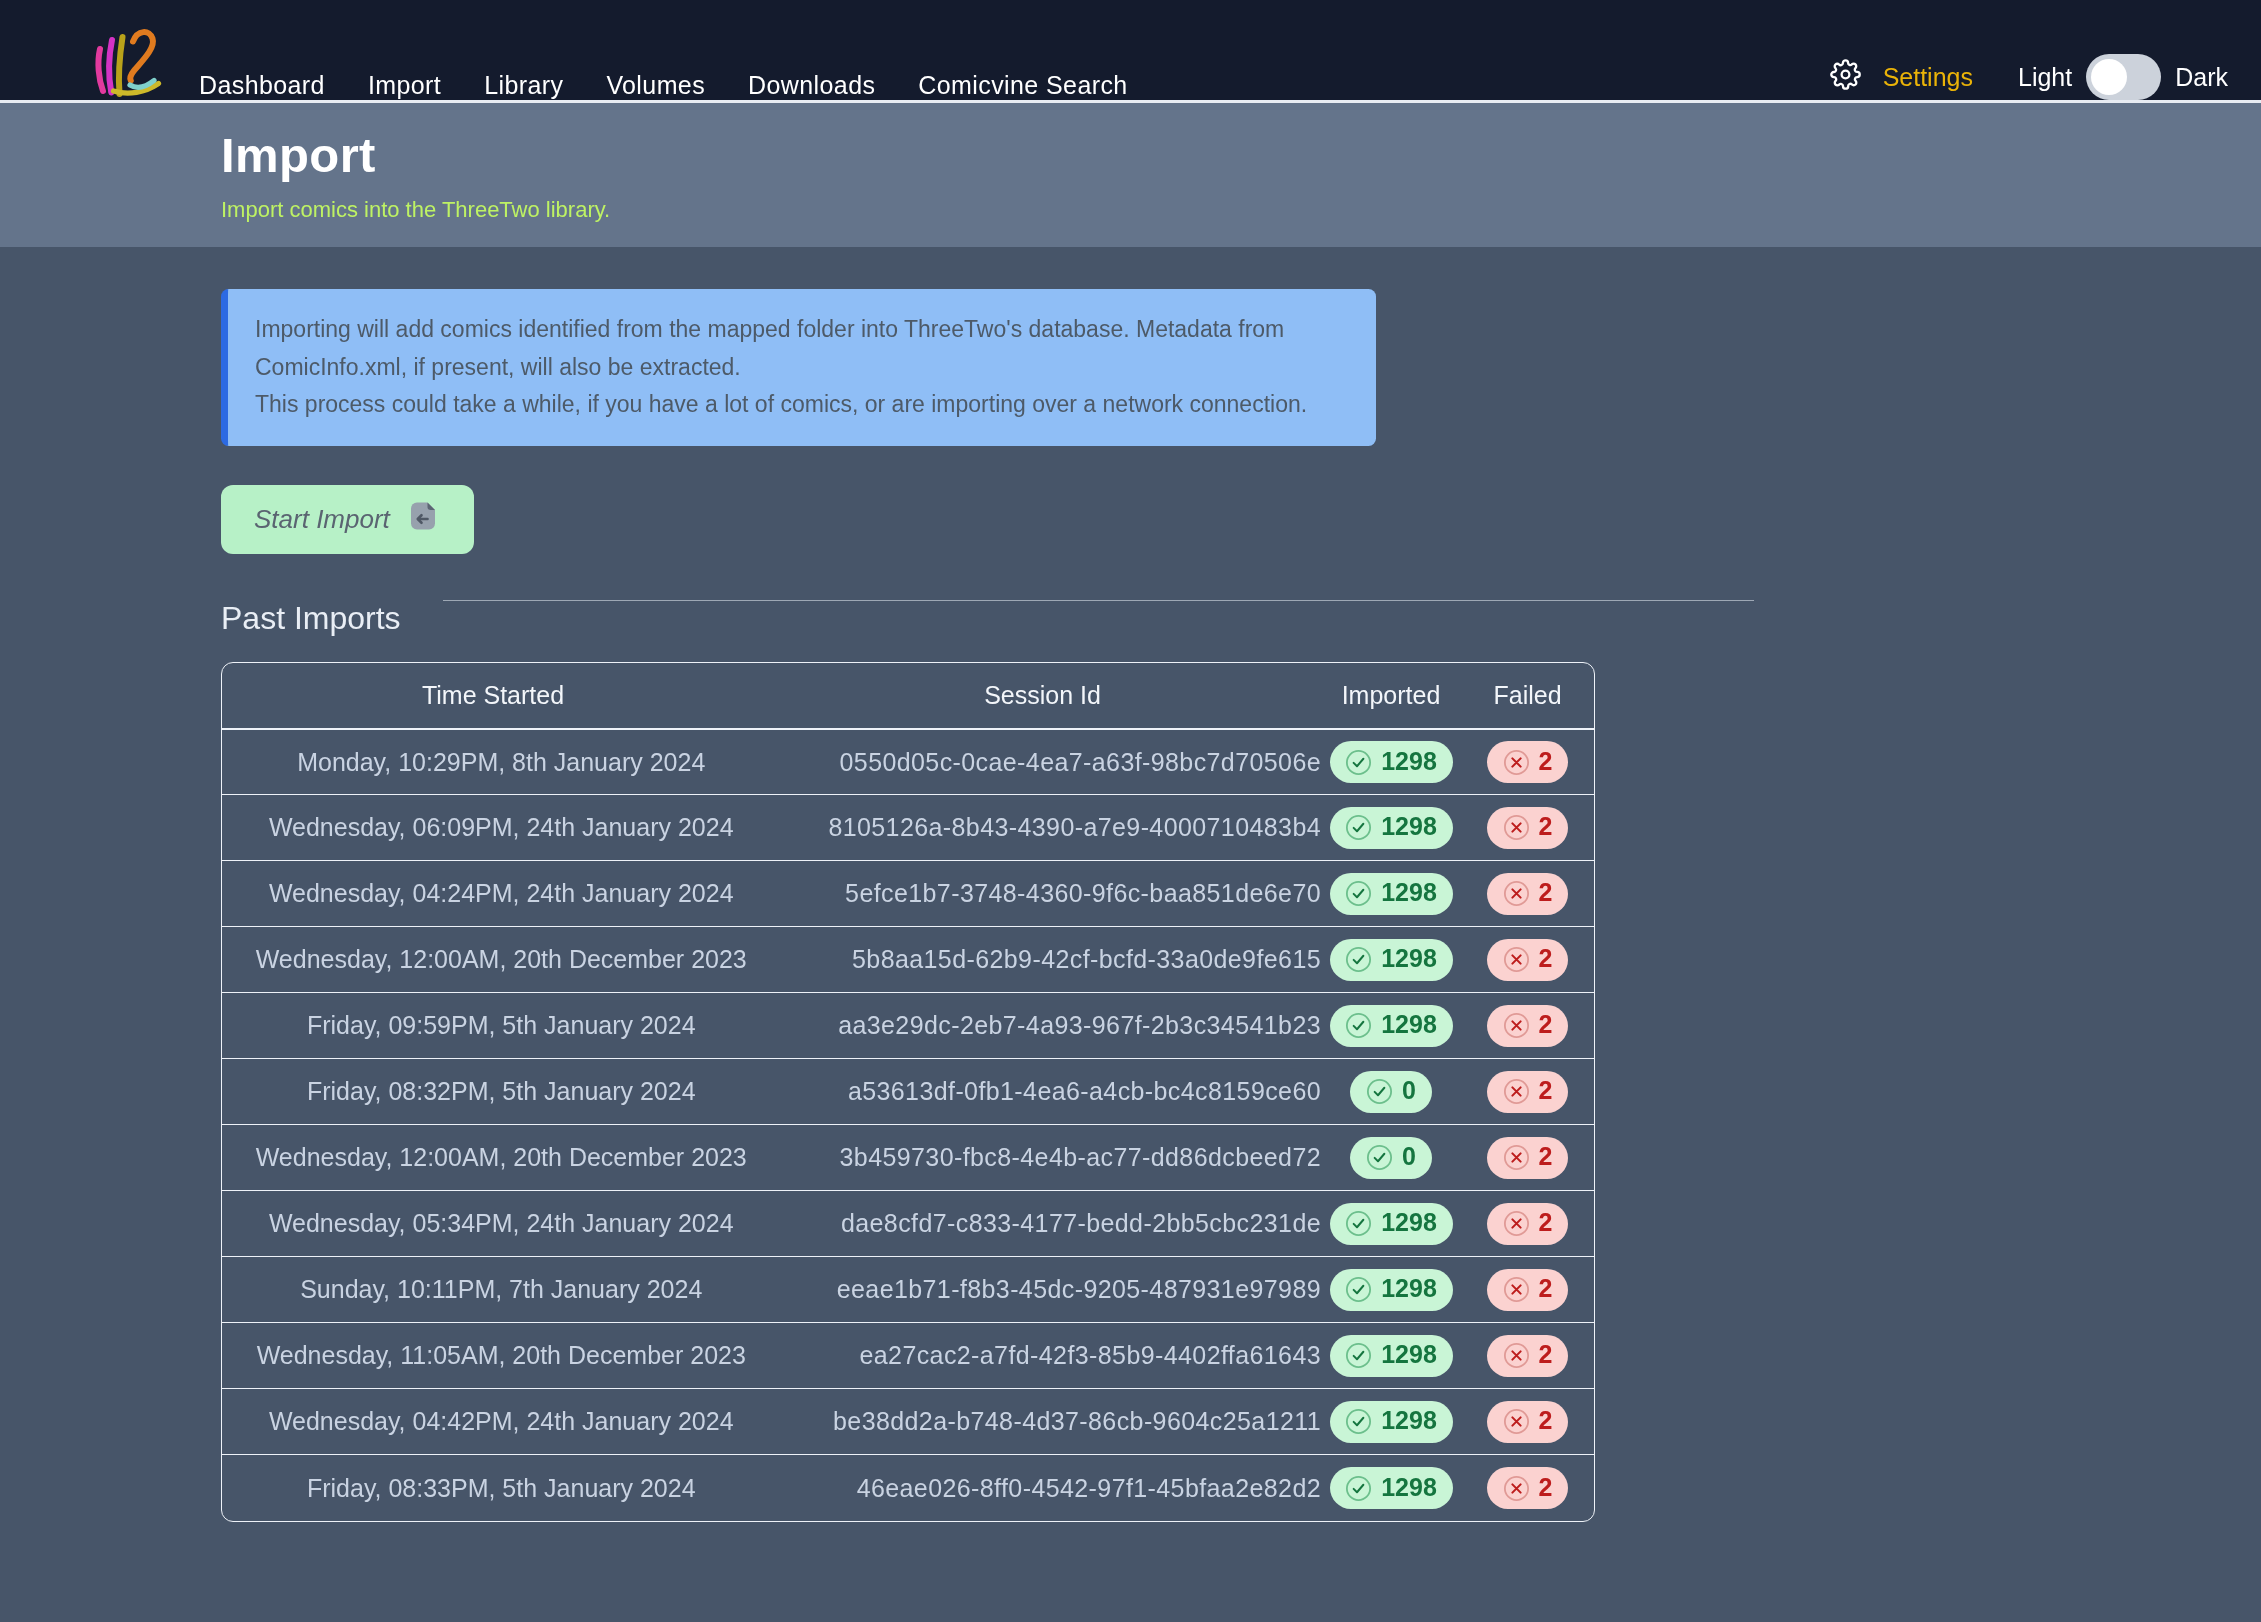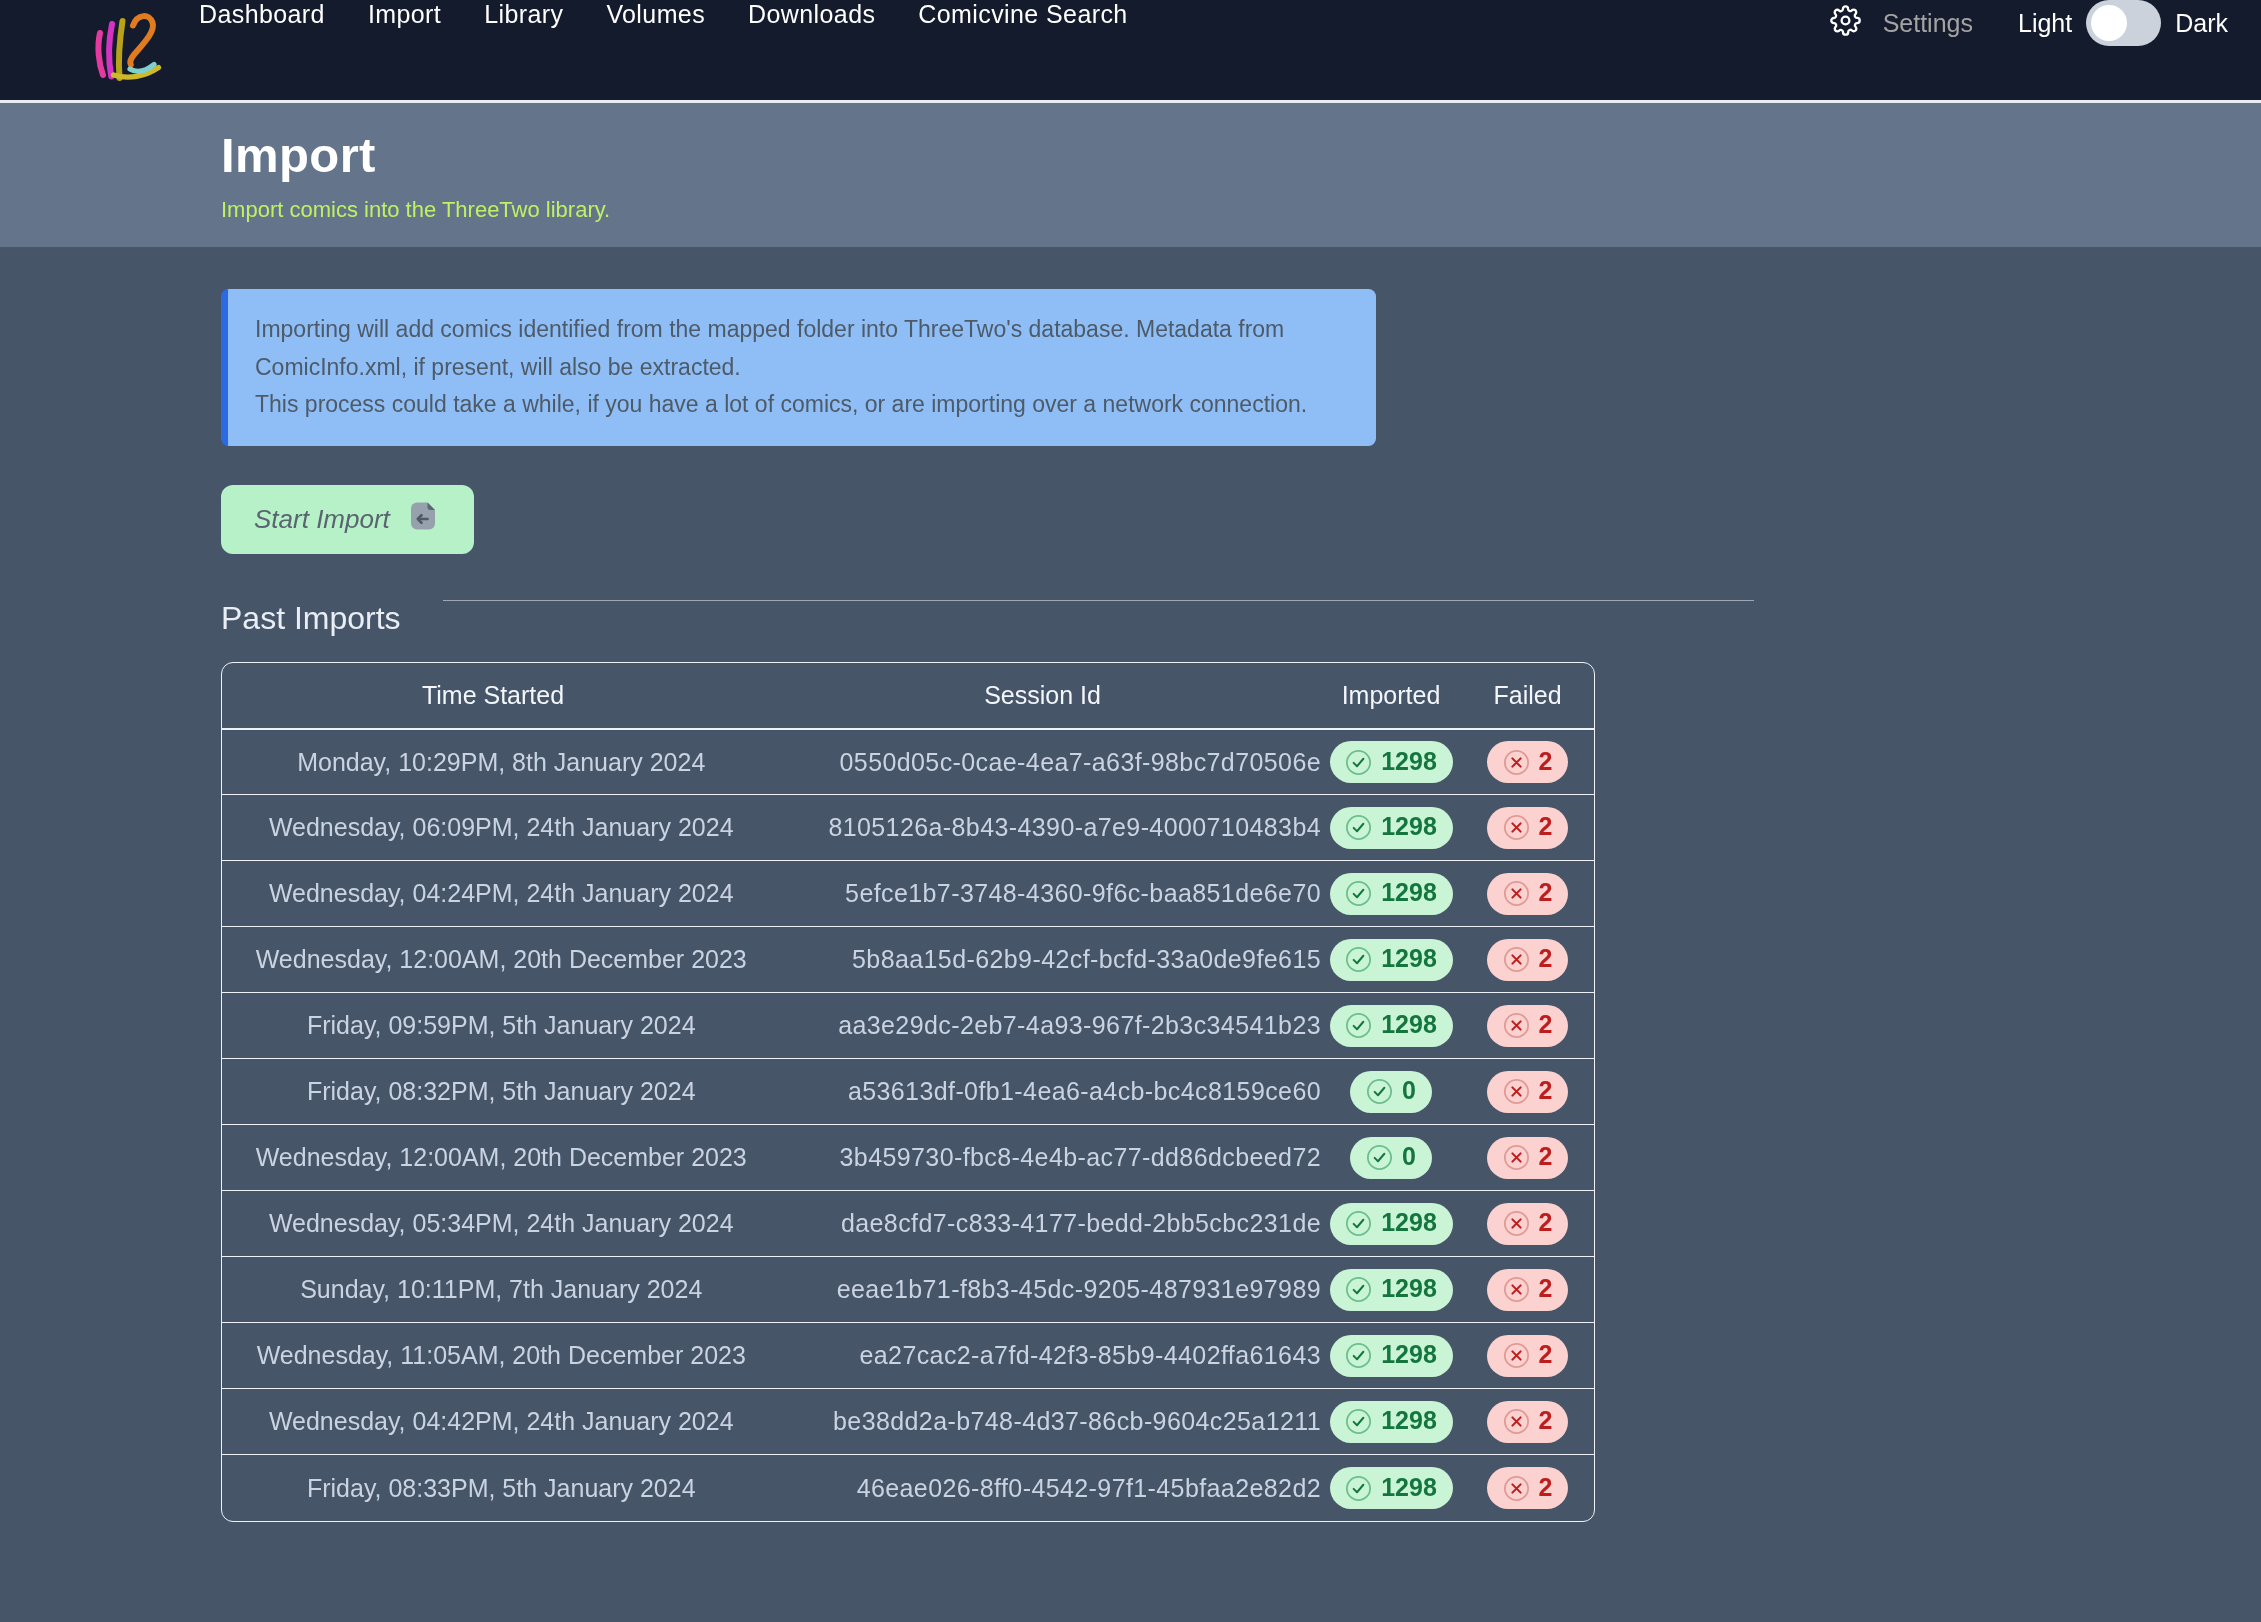--- a/index.html
+++ b/index.html
@@ -7,31 +7,31 @@
   body {
     background:#475569;
     font-family:"Liberation Sans", sans-serif;
     overflow:hidden;
   }
 
   
   .navbar {
     height:103px; background:#141b2d;
     border-bottom:3px solid #e8ecf3;
-    display:flex; align-items:flex-start;
-    padding:0 33px 0 91px;
+    display:flex; align-items:flex-end;
+    padding:16px 33px 0 91px;
   }
   .logo { width:72px; height:84px; display:flex; align-items:center; }
   .nav-items { display:flex; align-items:center; gap:43px; margin-left:36px; }
   .nav-item {
     color:#ffffff; font-size:25px; font-weight:500; text-decoration:none;
     letter-spacing:0.4px; cursor:pointer; white-space:nowrap;
   }
   .nav-right { margin-left:auto; display:flex; align-items:center; gap:45px; }
-  .settings-btn { display:flex; align-items:center; gap:22px; color:#a3a3a3; font-size:25px; font-weight:500; cursor:pointer; }
+  .settings-btn { display:flex; align-items:center; gap:22px; color:#eab308; font-size:25px; font-weight:500; cursor:pointer; }
   .theme-switch { display:flex; align-items:center; gap:14px; color:#ffffff; font-size:25px; font-weight:500; }
   .toggle {
     width:75px; height:46px; border-radius:23px; background:#ccd2db;
     position:relative; cursor:pointer;
   }
   .toggle .knob {
     position:absolute; left:5.2px; top:5.2px; width:36px; height:36px;
     border-radius:50%; background:#ffffff;
   }
 

